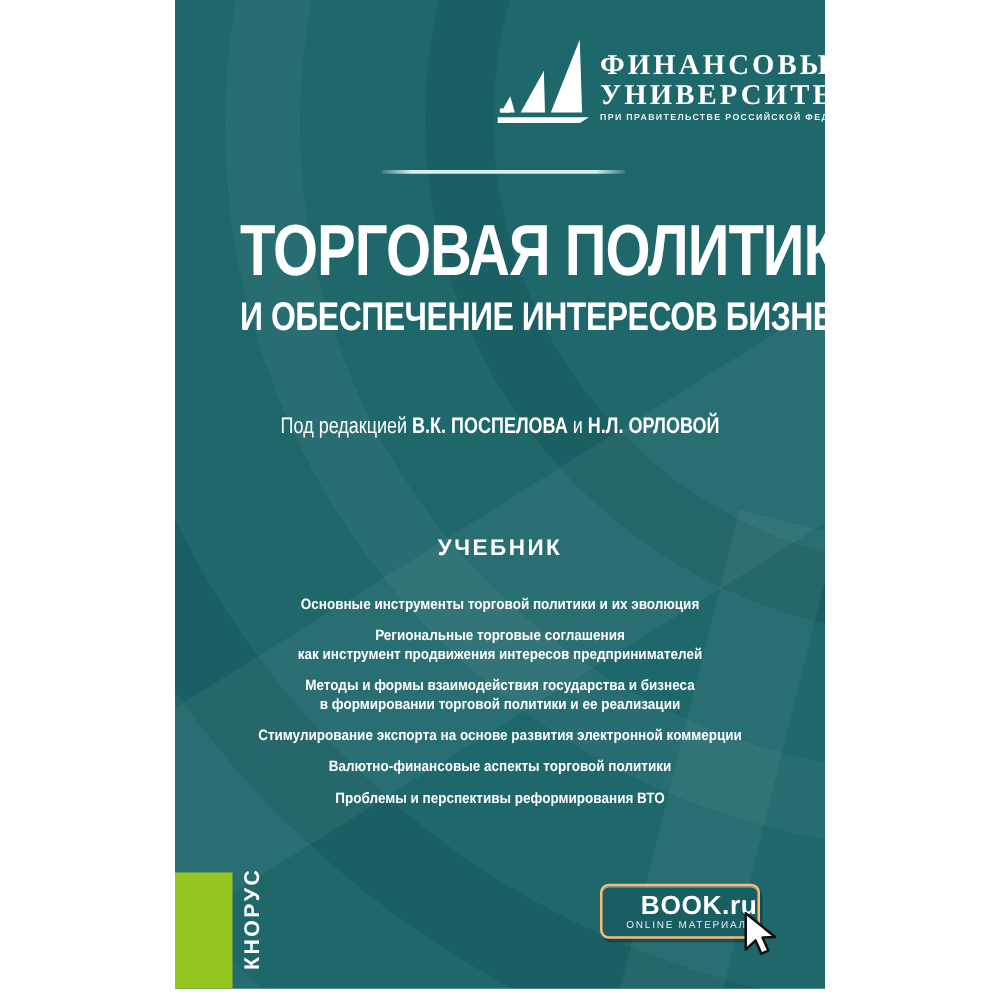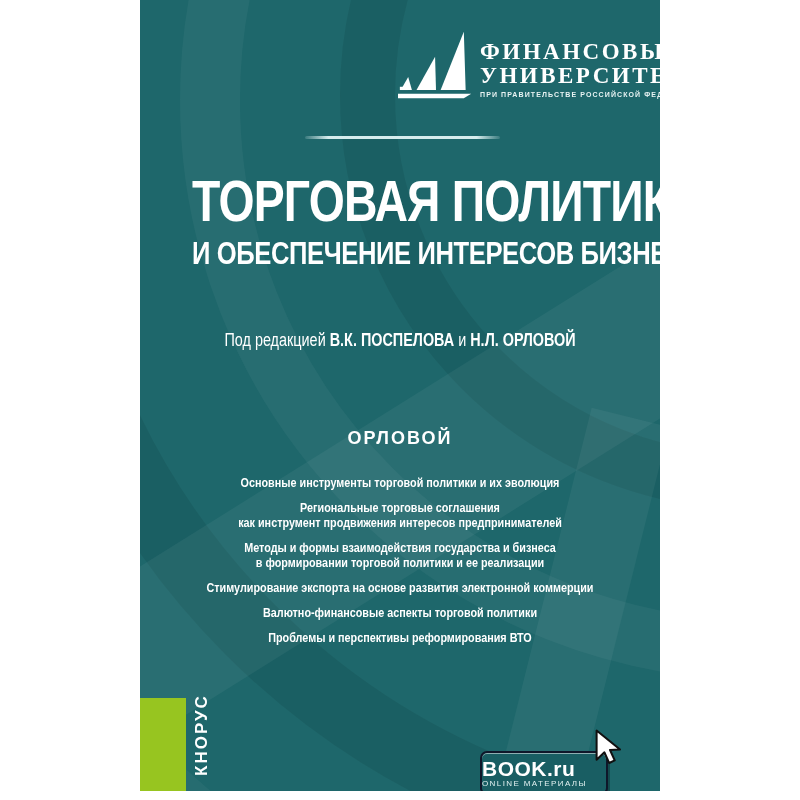--- a/index.html
+++ b/index.html
@@ -73,24 +73,24 @@
 
   .knorus-box{position:absolute;left:0;top:698px;width:46px;height:93px;background:#97c520;}
   .spine{
     position:absolute;left:52px;top:668px;height:108px;
     writing-mode:vertical-rl;transform:rotate(180deg);
     font-size:17px;font-weight:bold;letter-spacing:2px;color:#ffffff;white-space:nowrap;
   }
 
   .bookru{
     position:absolute;left:340px;top:707px;width:128px;height:44px;
-    background:#195e63;border:2px solid #0f172a;border-radius:7px;
+    background:#195e63;border:2px solid #fdba74;border-radius:7px;
     box-shadow:2px 3px 0 rgba(0,20,22,0.35), inset 0 1px 0 rgba(255,255,255,0.5);
-    display:flex;flex-direction:column;align-items:flex-start;justify-content:center;
-    box-sizing:border-box;cursor:pointer;margin-top:44px;
+    display:flex;flex-direction:column;align-items:flex-end;justify-content:center;
+    box-sizing:border-box;cursor:pointer;
   }
   .bookru-title{font-size:21px;line-height:21px;font-weight:bold;color:#ffffff;letter-spacing:0.5px;}
   .bookru-sub{font-size:8px;line-height:10px;font-weight:normal;color:#e2f1f1;letter-spacing:1.4px;}
 
   .cursor{position:absolute;left:452px;top:728px;width:32px;height:38px;}
 </style>
 </head>
 <body>
 
 <div class="canvas">
@@ -118,21 +118,21 @@
       </div>
     </div>
 
     <div class="divider"></div>
 
     <div class="title1 condensed">ТОРГОВАЯ ПОЛИТИКА</div>
     <div class="title2 condensed">И ОБЕСПЕЧЕНИЕ ИНТЕРЕСОВ БИЗНЕСА</div>
 
     <div class="editors"><span class="sp">Под редакцией</span><span class="sp bold">В.К. ПОСПЕЛОВА</span><span class="sp">и</span><span class="bold">Н.Л. ОРЛОВОЙ</span></div>
 
-    <div class="booktype">ОРЛОВОЙ</div>
+    <div class="booktype">УЧЕБНИК</div>
 
     <div class="topics">
       <p><span>Основные инструменты торговой политики и их эволюция</span></p>
       <p><span>Региональные торговые соглашения</span><br><span>как инструмент продвижения интересов предпринимателей</span></p>
       <p><span>Методы и формы взаимодействия государства и бизнеса</span><br><span>в формировании торговой политики и ее реализации</span></p>
       <p><span>Стимулирование экспорта на основе развития электронной коммерции</span></p>
       <p><span>Валютно-финансовые аспекты торговой политики</span></p>
       <p><span>Проблемы и перспективы реформирования ВТО</span></p>
     </div>
 

